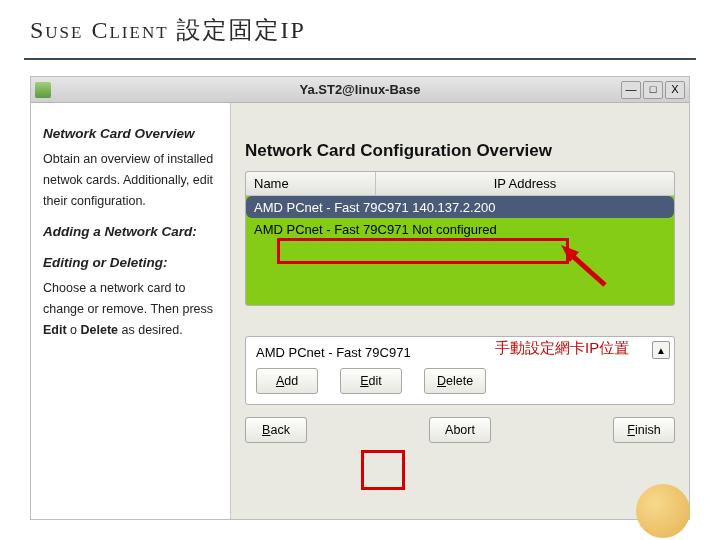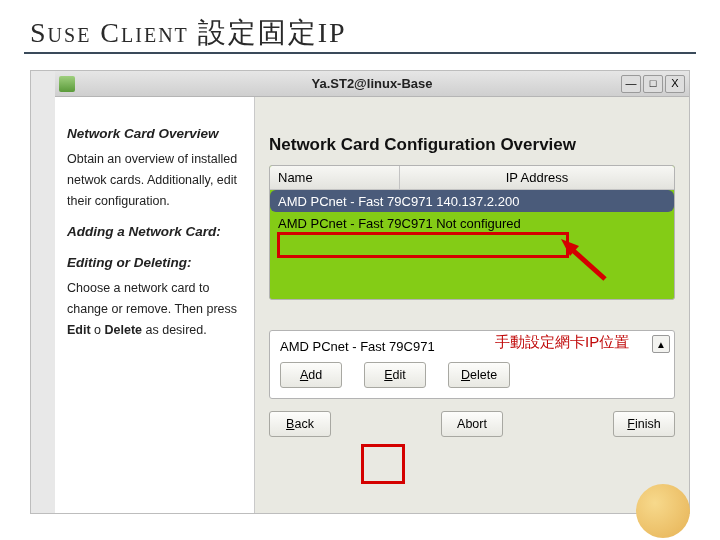--- a/index.html
+++ b/index.html
@@ -8,38 +8,37 @@
     height: 540px;
     background: #fff;
     font-family: Arial, sans-serif;
     font-size: 13px;
     position: relative;
     overflow: hidden;
   }
   .slide-title {
     font-family: Georgia, 'Times New Roman', serif;
     font-variant: small-caps;
-    font-size: 28px;
+    font-size: 24px;
     font-weight: normal;
     color: #2a2a2a;
-    padding: 14px 30px 0;
+    padding: 14px 30px 12px;
     letter-spacing: 2px;
   }
   .slide-rule {
     height: 2px;
     background: #3a4a5a;
     margin: 0 24px 16px;
   }
   .app-window {
     margin: 0 30px;
     border: 1px solid #bdbdbd;
     background: #e8e8e8;
     height: 444px;
     position: relative;
-    padding-left: 24px;
   }
   .titlebar {
     height: 26px;
     background: linear-gradient(#e6e6e6, #cfcfcf);
     border-bottom: 1px solid #b5b5b5;
     display: flex;
     align-items: center;
     padding: 0 4px;
     position: relative;
   }
@@ -86,21 +85,21 @@
     line-height: 1.7;
     color: #222;
     border-right: 1px solid #c9c9c9;
   }
   .leftpane h3 {
     font-size: 13.5px;
     font-weight: bold;
     font-style: italic;
     margin: 8px 0 3px;
   }
-  .leftpane h3:first-child { margin-top: 16px; }
+  .leftpane h3:first-child { margin-top: 10px; }
   .rightpane {
     flex: 1;
     background: #e9e9e2;
     padding: 10px 14px;
     position: relative;
   }
   .rp-title {
     font-size: 17px;
     font-weight: bold;
     color: #111;

